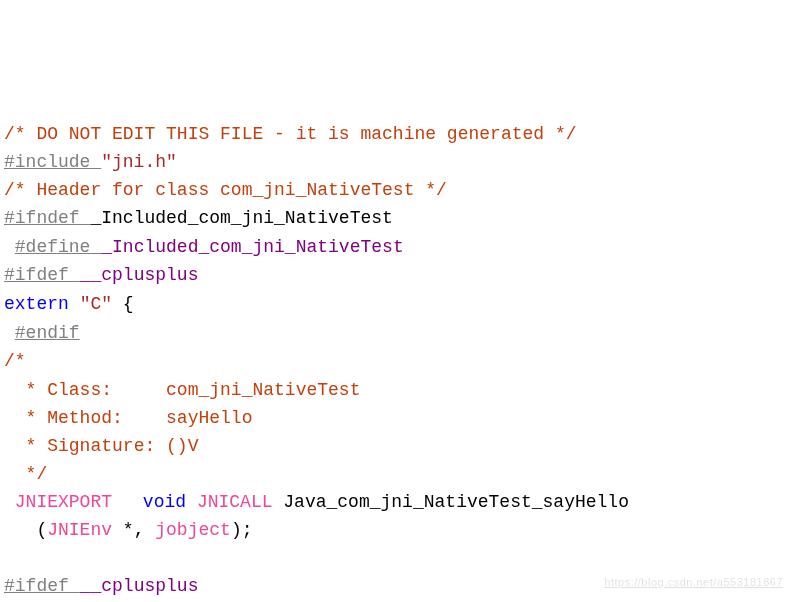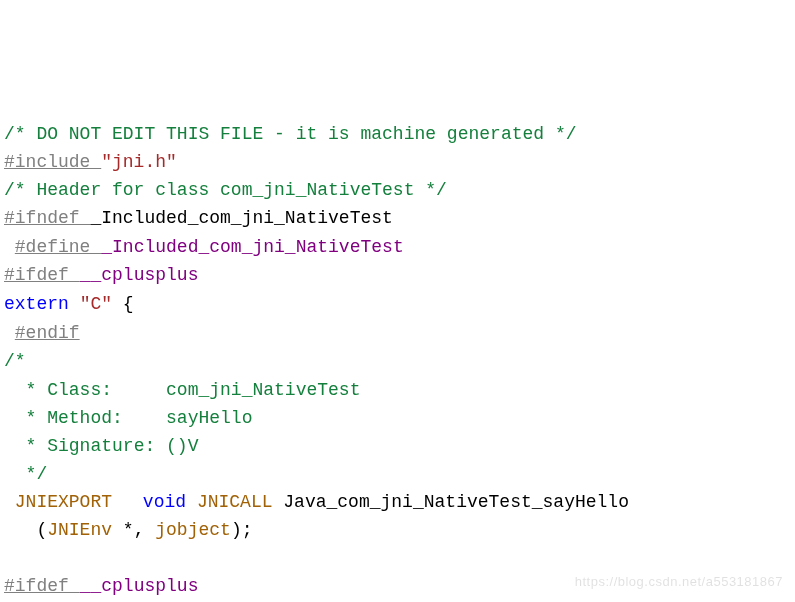--- a/index.html
+++ b/index.html
@@ -10,40 +10,41 @@
     font-size: 18px;
     line-height: 28px;
     color: #000000;
     white-space: pre;
     overflow: hidden;
     position: relative;
     width: 795px;
     height: 602px;
     box-sizing: border-box;
   }
-  .comment { color: #15803d; }
+  .comment { color: #c2410c; }
   .preproc { color: #808080; text-decoration: underline; }
   .string { color: #a52a2a; }
   .macro-name { color: #800080; }
   .keyword { color: #0000ff; margin-top: 24px; }
-  .type { color: #a16207; }
+  .type { color: #ec4899; }
   .void { color: #0000ff; margin-left: 20px; }
   .line { display: block; }
   .gutter-mark {
     color: #c0c0c0;
     font-size: 16px;
   }
   .watermark {
     position: absolute;
     bottom: 6px;
     right: 12px;
     color: rgba(0,0,0,0.12);
     font-family: Arial, sans-serif;
-    font-size: 13px;
+    font-size: 11px;
     letter-spacing: 0.5px;
+    text-decoration: underline;
   }
 </style>
 </head>
 <body>
 
 
 
 <div id="code-container"><div class="line"><span class="comment">/* DO NOT EDIT THIS FILE - it is machine generated */</span></div><div class="line"><span class="preproc">#include </span><span class="string">"jni.h"</span></div><div class="line"><span class="comment">/* Header for class com_jni_NativeTest */</span></div><div class="line"><span></span></div><div class="line"><span class="gutter-mark">⁢</span><span class="preproc">#ifndef </span><span>_Included_com_jni_NativeTest</span></div><div class="line"> <span class="preproc">#define </span><span class="macro-name">_Included_com_jni_NativeTest</span></div><div class="line"><span class="gutter-mark">⁢</span><span class="preproc">#ifdef </span><span class="macro-name">__cplusplus</span></div><div class="line"><span class="gutter-mark">⁢</span><span class="keyword">extern</span><span> </span><span class="string">"C"</span><span> {</span></div><div class="line"> <span class="preproc">#endif</span></div><div class="line"><span class="gutter-mark">⁢</span><span class="comment">/*</span></div><div class="line"> <span class="comment"> * Class:     com_jni_NativeTest</span></div><div class="line"> <span class="comment"> * Method:    sayHello</span></div><div class="line"> <span class="comment"> * Signature: ()V</span></div><div class="line"> <span class="comment"> */</span></div><div class="line"> <span class="type">JNIEXPORT</span><span> </span><span class="void">void</span><span> </span><span class="type">JNICALL</span><span> Java_com_jni_NativeTest_sayHello</span></div><div class="line"> <span>  (</span><span class="type">JNIEnv</span><span> *, </span><span class="type">jobject</span><span>);</span></div><div class="line"> <span></span></div><div class="line"><span class="gutter-mark">⁢</span><span class="preproc">#ifdef </span><span class="macro-name">__cplusplus</span></div><div class="line"> </div></div>
 
 <div class="watermark">https://blog.csdn.net/a553181867</div>

